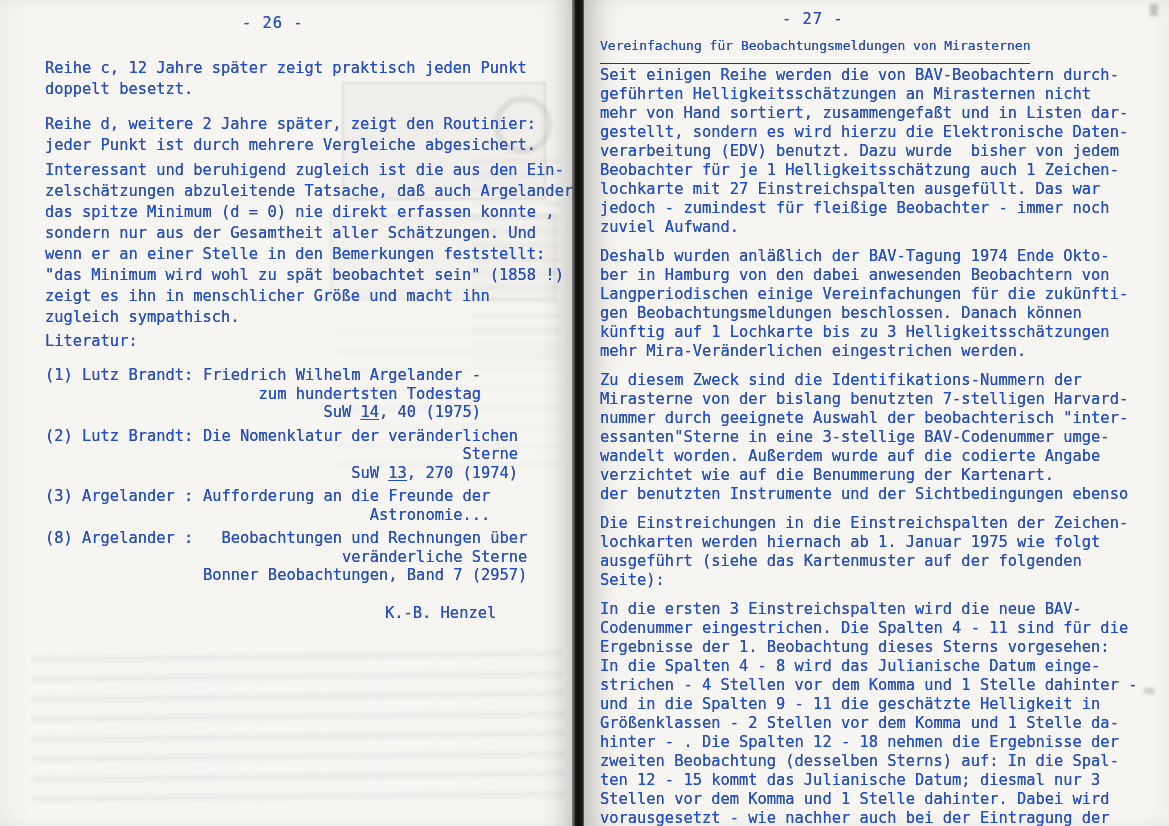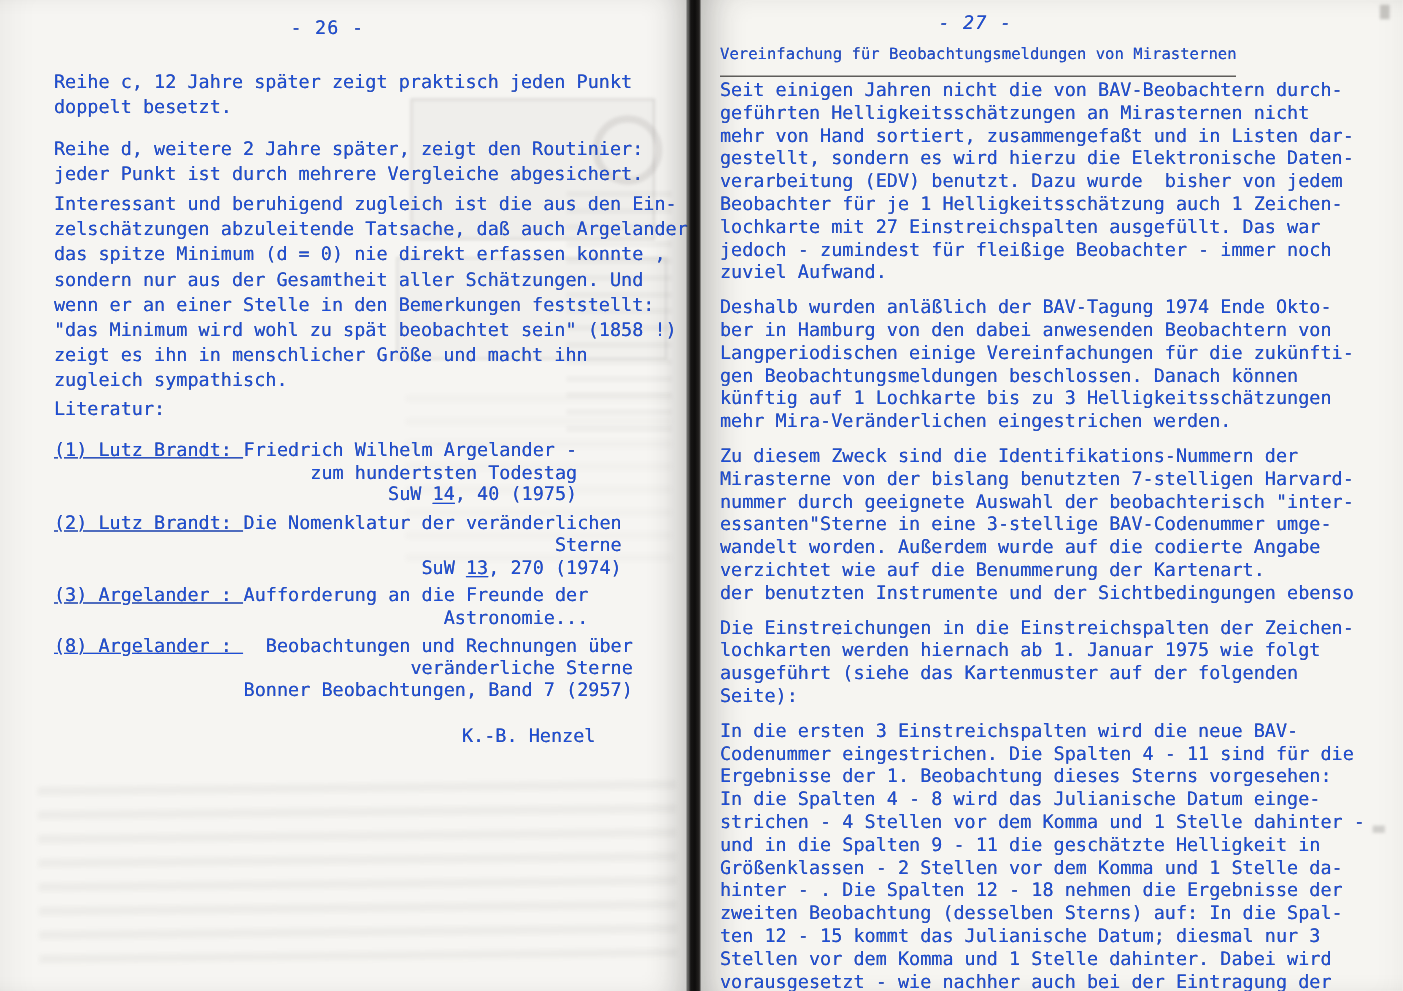--- a/index.html
+++ b/index.html
@@ -31,31 +31,31 @@
     filter:blur(.4px);
   }
 
   
   .line { white-space:pre; }
   .tw { font-size:15.4px; text-shadow:0 0 .5px rgba(45,42,40,.75); }
 
   .page-number { position:absolute; font-size:15.4px; letter-spacing:1px;
     text-shadow:0 0 .5px rgba(45,42,40,.7); }
   .page-left  .page-number { top:14px;  left:242px; }
-  .page-right .page-number { top:10px;  left:198px;font-style:italic; }
+  .page-right .page-number { top:10px;  left:198px; }
 
   
   .pl-para { position:absolute; left:45px; line-height:21px; }
   .pl-1 { top:58px; }
   .pl-2 { top:114px; }
   .pl-3 { top:160px; }
   .lit-heading { position:absolute; left:45px; top:332px; }
   .refs { position:absolute; left:45px; top:366px; }
   .ref { display:flex; margin-bottom:5px; line-height:18.5px; }
-  .ref-label { width:158px; white-space:pre; flex:0 0 auto;text-decoration:underline; }
+  .ref-label { width:158px; white-space:pre; flex:0 0 auto; }
   .ref-body { display:flex; flex-direction:column;align-items:flex-end; }
   .ref u { text-decoration:underline; text-underline-offset:2px; }
   .signature { position:absolute; left:385px; top:604px; }
 
   
   .pr-title {
     position:absolute; left:16px; top:38px; font-size:13px;
     text-shadow:0 0 .5px rgba(45,42,40,.75);
     border-bottom:1.6px solid #3a3836; padding-bottom:10px; white-space:pre;
   }
@@ -177,21 +177,21 @@
   <div class="gutter"></div>
 
   <div class="page page-right tw">
 
     <div class="page-number">- 27 -</div>
 
     <div class="pr-title">Vereinfachung für Beobachtungsmeldungen von Mirasternen</div>
 
     <div class="pr-body">
         <div class="para">
-          <div class="line">Seit einigen Jahren nicht die von BAV-Beobachtern durch-</div>
+          <div class="line">Seit einigen Reihe werden die von BAV-Beobachtern durch-</div>
           <div class="line">geführten Helligkeitsschätzungen an Mirasternen nicht</div>
           <div class="line">mehr von Hand sortiert, zusammengefaßt und in Listen dar-</div>
           <div class="line">gestellt, sondern es wird hierzu die Elektronische Daten-</div>
           <div class="line">verarbeitung (EDV) benutzt. Dazu wurde  bisher von jedem</div>
           <div class="line">Beobachter für je 1 Helligkeitsschätzung auch 1 Zeichen-</div>
           <div class="line">lochkarte mit 27 Einstreichspalten ausgefüllt. Das war</div>
           <div class="line">jedoch - zumindest für fleißige Beobachter - immer noch</div>
           <div class="line">zuviel Aufwand.</div>
         </div>
         <div class="para">

